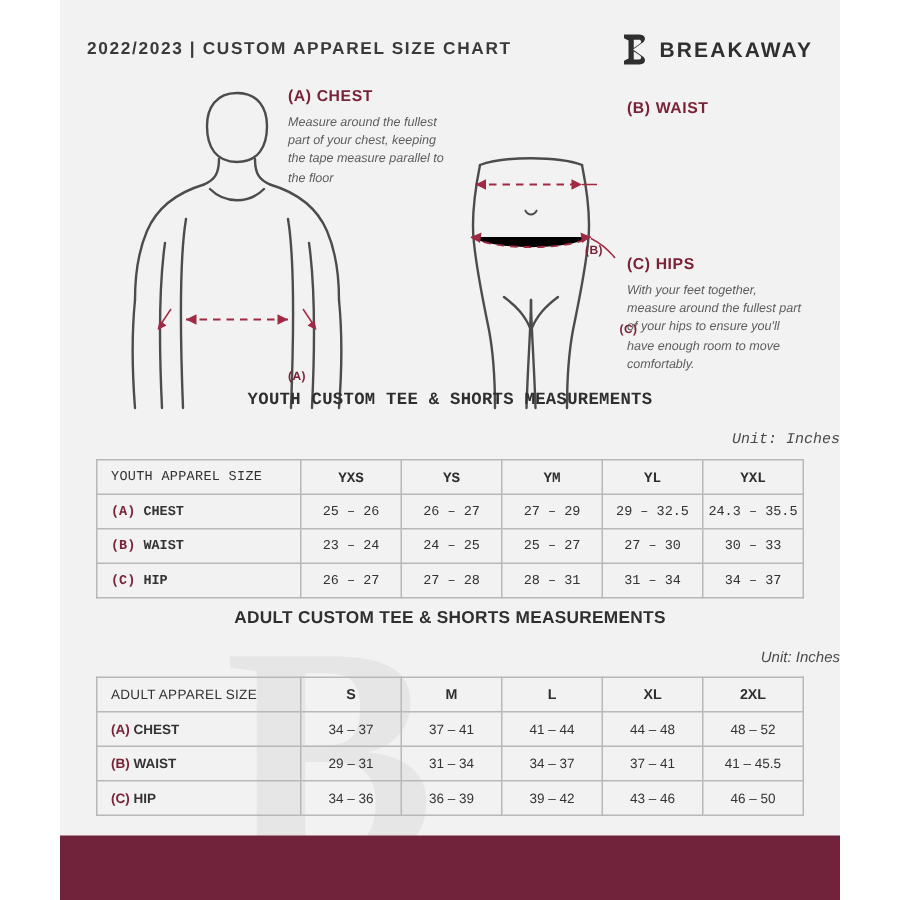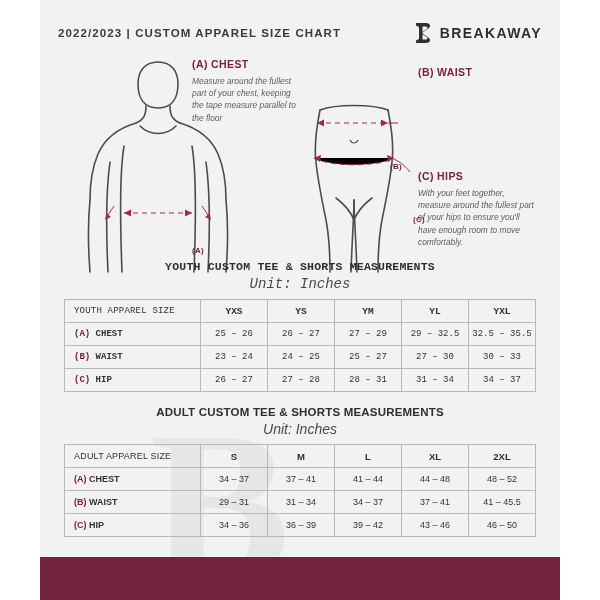--- a/index.html
+++ b/index.html
@@ -134,25 +134,25 @@
   .block-adult { top: 406px; }
 
   .tbl-title {
     text-align: center;
     font-size: 11.5px;
     font-weight: bold;
     color: #2f2f2f;
     letter-spacing: .2px;
   }
   .tbl-sub {
-    text-align: center;
-    font-size: 14px;
+    text-align: right;
+    font-size: 10px;
     font-style: italic;
     color: #4a4a4a;
-    margin-top: 3px;
+    margin-top: 15px;
     margin-bottom: 7px;
   }
   table {
     border-collapse: collapse;
     width: 472px;
     margin: 0 auto;
     background: transparent;
     table-layout: fixed;
   }
   th, td {
@@ -310,21 +310,21 @@
         <tbody>
           <tr>
             <td class="rowhead">
               <span class="mark">(A)</span>
               <span class="lbl">CHEST</span>
             </td>
             <td>25 – 26</td>
             <td>26 – 27</td>
             <td>27 – 29</td>
             <td>29 – 32.5</td>
-            <td>32.5 – 35.5</td>
+            <td>24.3 – 35.5</td>
           </tr>
           <tr>
             <td class="rowhead">
               <span class="mark">(B)</span>
               <span class="lbl">WAIST</span>
             </td>
             <td>23 – 24</td>
             <td>24 – 25</td>
             <td>25 – 27</td>
             <td>27 – 30</td>

